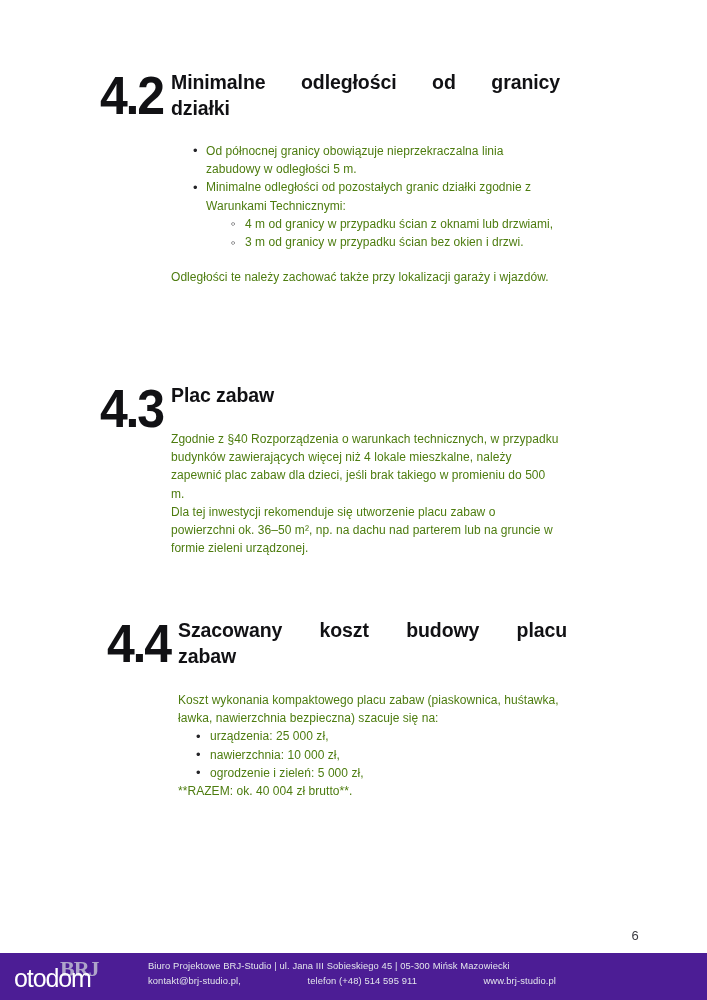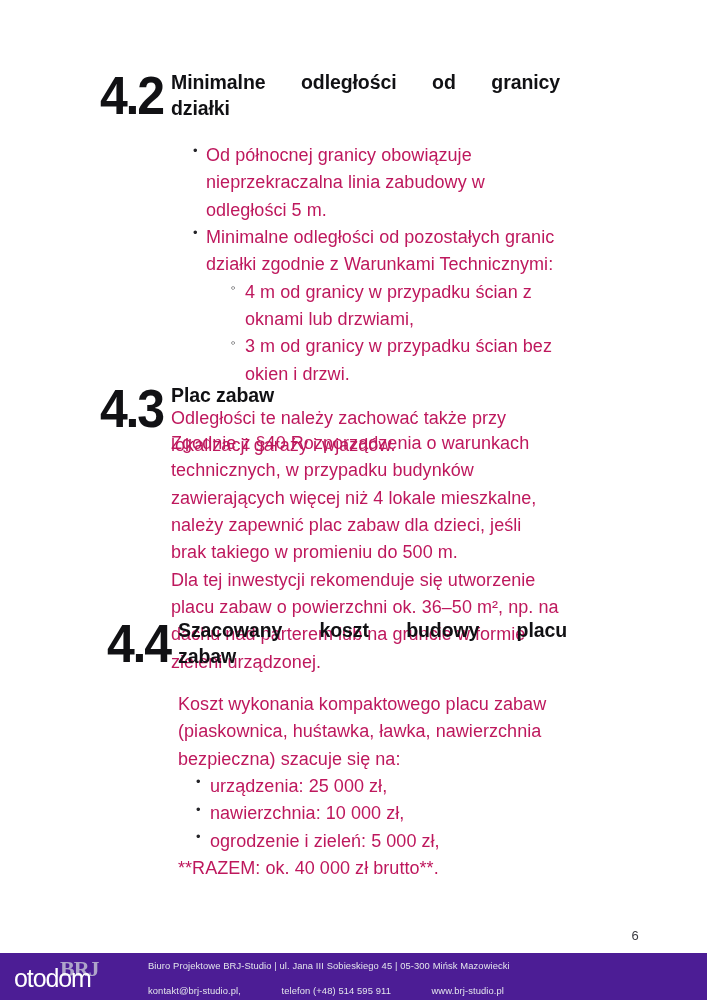--- a/index.html
+++ b/index.html
@@ -80,23 +80,23 @@
     text-align-last: justify;
   }
   .sec-title.justified > .jlast {
     display: block;
     text-align: center;
     text-align-last: left;
   }
 
   
   .content {
-    font-size: 18px;
+    font-size: 12px;
     line-height: 1.52;
-    color: #be185d;
+    color: #4d7c0f;
     letter-spacing: 0.05px;
   }
   .content p {
     margin: 0;
   }
   .content p.spaced {
     margin-top: 17px;
   }
 
   ul.b1 {
@@ -219,23 +219,23 @@
     left: 148px;
     top: 6px;
     width: 430px;
     font-size: 9.4px;
     line-height: 1.5;
     color: #e3e5ec;
     letter-spacing: 0.1px;
   }
   .footer-line2 {
     display: flex;
-    width: 356px;
+    width: 408px;
     justify-content: space-between;
-    margin-top: 11px;
+    margin-top: 1px;
   }
   .footer-line2 span { white-space: nowrap; }
 
   .footer-line1 { white-space: nowrap; }
 </style>
 </head>
 <body>
 
 <div class="page">
 
@@ -300,21 +300,21 @@
             <li>
               <span>urządzenia: 25 000 zł,</span>
             </li>
             <li>
               <span>nawierzchnia: 10 000 zł,</span>
             </li>
             <li>
               <span>ogrodzenie i zieleń: 5 000 zł,</span>
             </li>
           </ul>
-          <p>**RAZEM: ok. 40 000 zł brutto**.</p>
+          <p>**RAZEM: ok. 40 004 zł brutto**.</p>
         </div>
       </div>
     </div>
   </div>
 
   <div class="page-number">6</div>
 
   <div class="footer">
     <div class="footer-inner">
       <div class="brand-stack">

